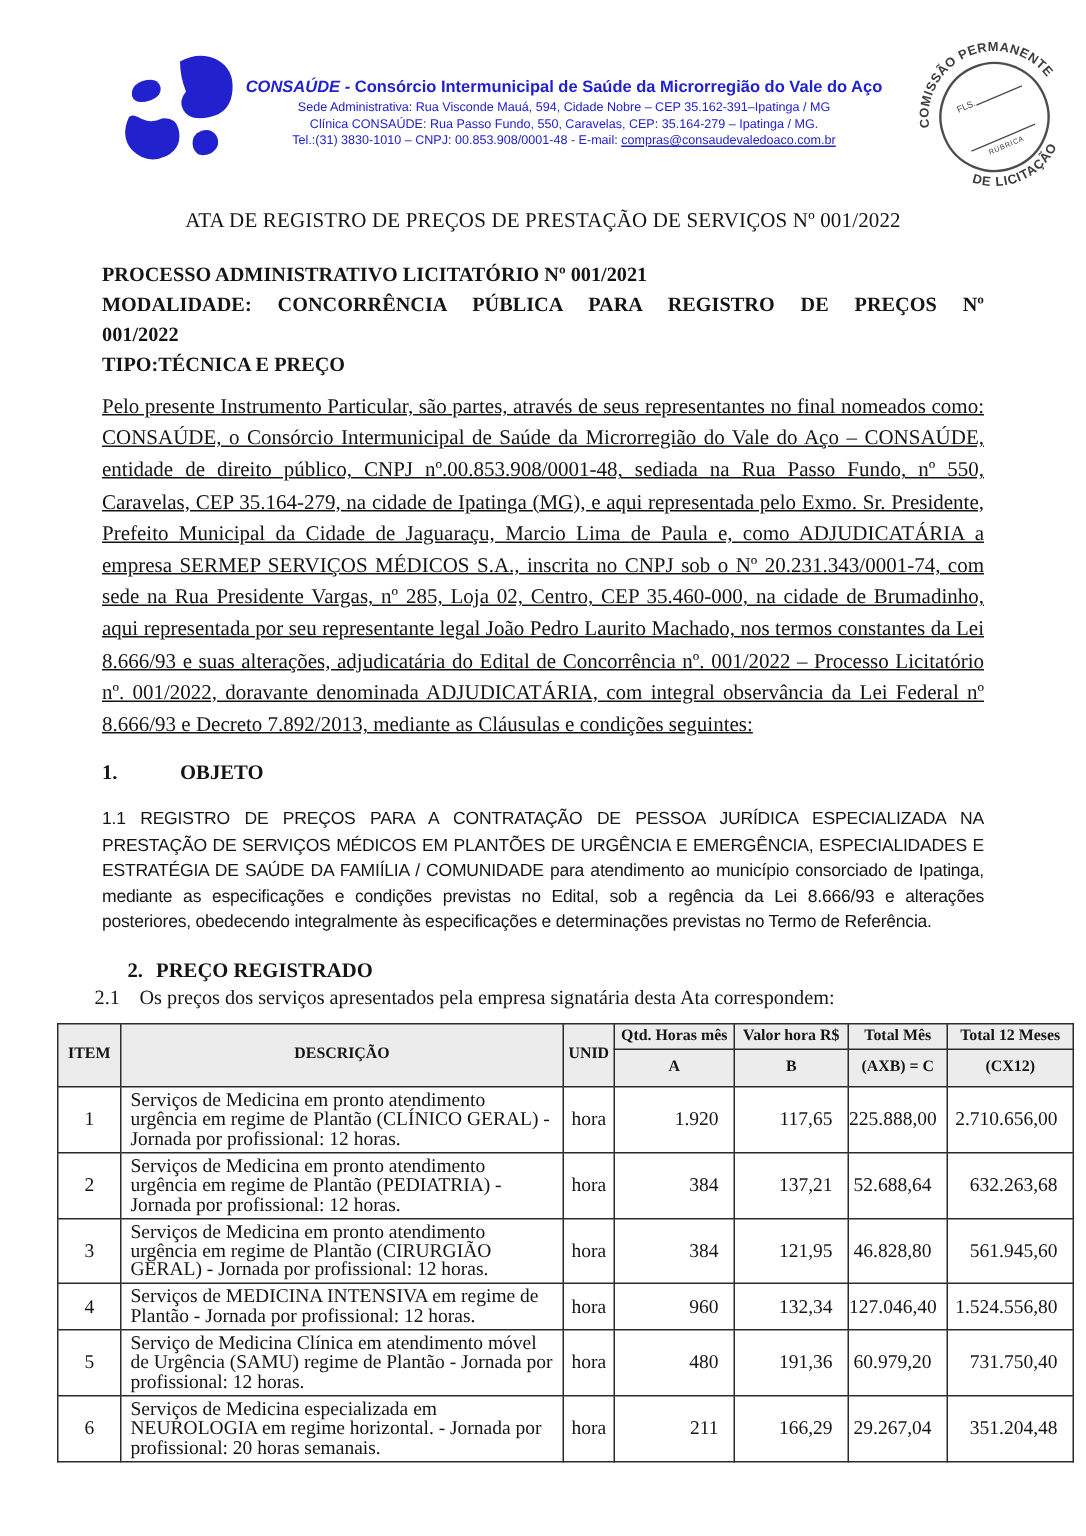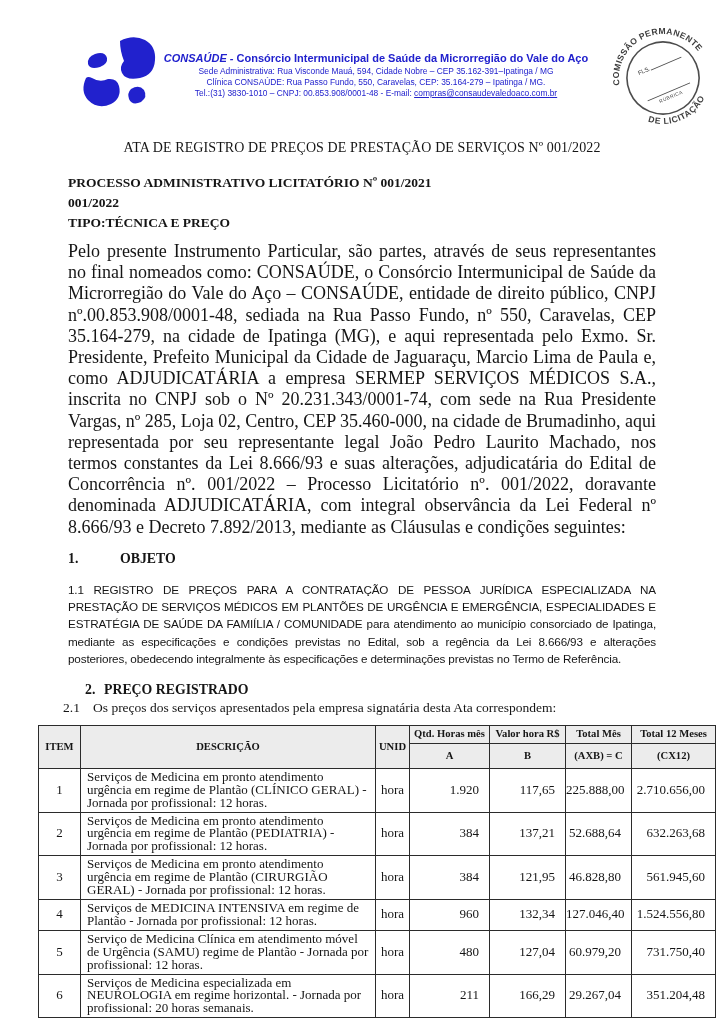--- a/index.html
+++ b/index.html
@@ -27,21 +27,21 @@
   .lh-line1 .org-name { font-style:italic; }
   .lh-small { font-size:8.4px; line-height:11px; white-space:nowrap; }
   .lh-email { text-decoration:underline; }
   .stamp { position:absolute; right:4px; top:20px; width:114px; height:116px; }
 
   
   .content { padding:140px 68px 0 68px; }
   .doc-title { text-align:center; font-size:14px; letter-spacing:0.1px; }
   .process-block { margin-top:17px; font-weight:bold; font-size:13.5px; line-height:20px; }
   .justify-last { text-align:justify; text-align-last:justify; }
-  .intro { margin-top:8px; font-size:18px; line-height:21.2px; text-align:justify; }
+  .intro { margin-top:8px; font-size:14px; line-height:21.2px; text-align:justify;text-decoration:underline; }
 
   .sec1-head { margin-top:13px; font-weight:bold; font-size:13.8px; }
   .sec1-head .sec-num { display:inline-block; width:52px; }
   .sec1-body {
     margin-top:14px;
     font-family:"Liberation Sans", sans-serif;
     font-size:11.7px; line-height:17.3px; letter-spacing:-0.15px;
     text-align:justify;
   }
   .sec2-head { margin-top:15px; font-weight:bold; font-size:13.8px; padding-left:17px; }
@@ -127,20 +127,21 @@
       </g>
     </svg>
   </div>
 
   <div class="content">
 
     <div class="doc-title">ATA DE REGISTRO DE PREÇOS DE PRESTAÇÃO DE SERVIÇOS Nº 001/2022</div>
 
     <div class="process-block">
       <div>PROCESSO ADMINISTRATIVO LICITATÓRIO Nº 001/2021</div>
+      <div class="justify-last">MODALIDADE: CONCORRÊNCIA PÚBLICA PARA REGISTRO DE PREÇOS Nº</div>
       <div>001/2022</div>
       <div>TIPO:TÉCNICA E PREÇO</div>
     </div>
 
     <p class="intro">Pelo presente Instrumento Particular, são partes, através de seus representantes no final nomeados como: CONSAÚDE, o Consórcio Intermunicipal de Saúde da Microrregião do Vale do Aço – CONSAÚDE, entidade de direito público, CNPJ nº.00.853.908/0001-48, sediada na Rua Passo Fundo, nº 550, Caravelas, CEP 35.164-279, na cidade de Ipatinga (MG), e aqui representada pelo Exmo. Sr. Presidente, Prefeito Municipal da Cidade de Jaguaraçu, Marcio Lima de Paula e, como ADJUDICATÁRIA a empresa SERMEP SERVIÇOS MÉDICOS S.A., inscrita no CNPJ sob o Nº 20.231.343/0001-74, com sede na Rua Presidente Vargas, nº 285, Loja 02, Centro, CEP 35.460-000, na cidade de Brumadinho, aqui representada por seu representante legal João Pedro Laurito Machado, nos termos constantes da Lei 8.666/93 e suas alterações, adjudicatária do Edital de Concorrência nº. 001/2022 – Processo Licitatório nº. 001/2022, doravante denominada ADJUDICATÁRIA, com integral observância da Lei Federal nº 8.666/93 e Decreto 7.892/2013, mediante as Cláusulas e condições seguintes:</p>
 
     <div class="sec1-head">
       <span class="sec-num">1.</span><span>OBJETO</span>
     </div>
 
@@ -219,21 +220,21 @@
         <td class="td-num">960</td>
         <td class="td-num">132,34</td>
         <td class="td-num">127.046,40</td>
         <td class="td-num">1.524.556,80</td>
       </tr>
       <tr>
         <td class="td-center">5</td>
         <td class="td-desc">Serviço de Medicina Clínica em atendimento móvel de Urgência (SAMU) regime de Plantão - Jornada por profissional: 12 horas.</td>
         <td class="td-center">hora</td>
         <td class="td-num">480</td>
-        <td class="td-num">127,04</td>
+        <td class="td-num">191,36</td>
         <td class="td-num">60.979,20</td>
         <td class="td-num">731.750,40</td>
       </tr>
       <tr>
         <td class="td-center">6</td>
         <td class="td-desc">Serviços de Medicina especializada em NEUROLOGIA em regime horizontal. - Jornada por profissional: 20 horas semanais.</td>
         <td class="td-center">hora</td>
         <td class="td-num">211</td>
         <td class="td-num">166,29</td>
         <td class="td-num">29.267,04</td>

